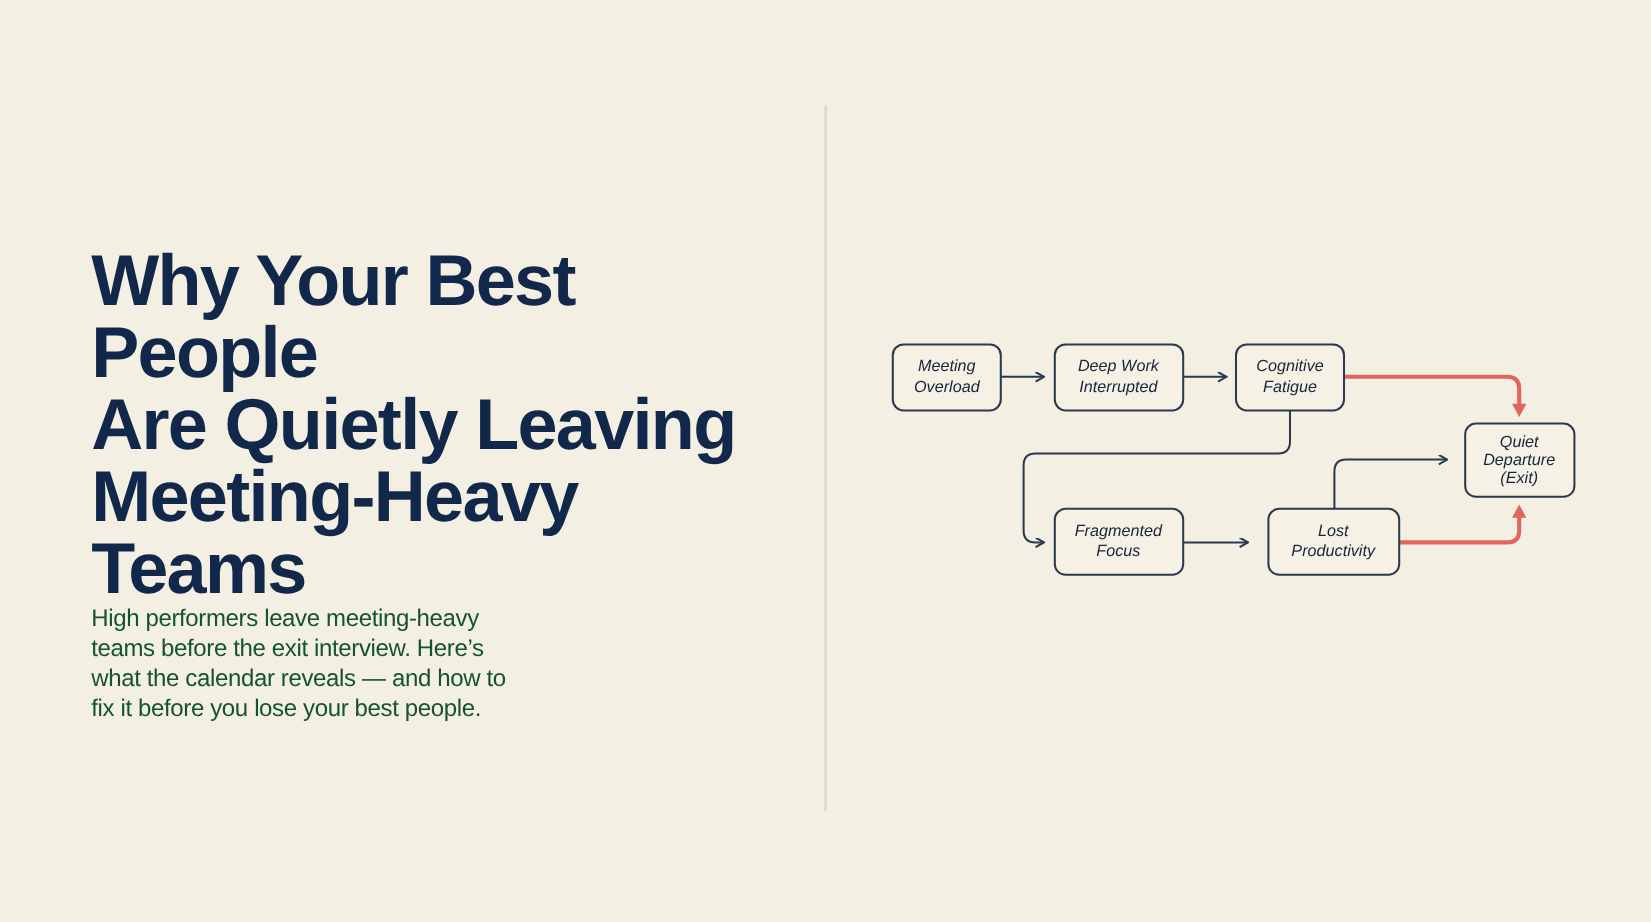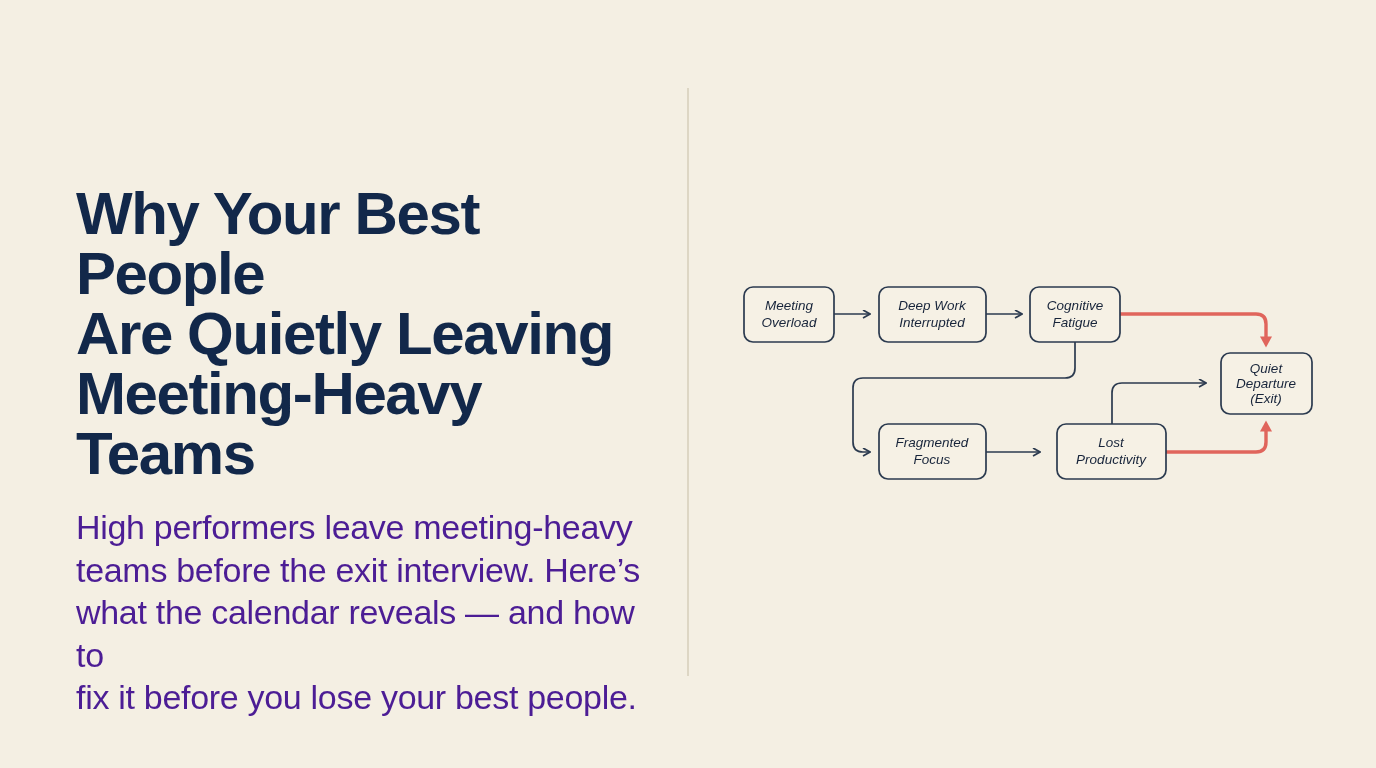--- a/index.html
+++ b/index.html
@@ -11,38 +11,37 @@
   }
   #stage {
     position:relative;
     width:1376px; height:768px;
     background:#f4efe3;
   }
 
   
   #text-col {
     position:absolute;
-    left:76px; top:184px;
+    left:76px; top:204px;
     width:580px;
   }
   #headline {
     font-size:60px;
     font-weight:bold;
     line-height:1.0;
     letter-spacing:-1.4px;
     color:#12284a;
     white-space:pre-line;
   }
   #subhead {
-    margin-top:22px;
-    font-size:34px;
+    font-size:20px;
     font-weight:400;
     line-height:1.25;
     letter-spacing:-0.3px;
-    color:#4c1d95;
+    color:#14532d;
     white-space:pre-line;
   }
 
   
   #divider {
     position:absolute;
     left:687px; top:88px;
     width:2px; height:588px;
     background:#ddd6c4;
   }

